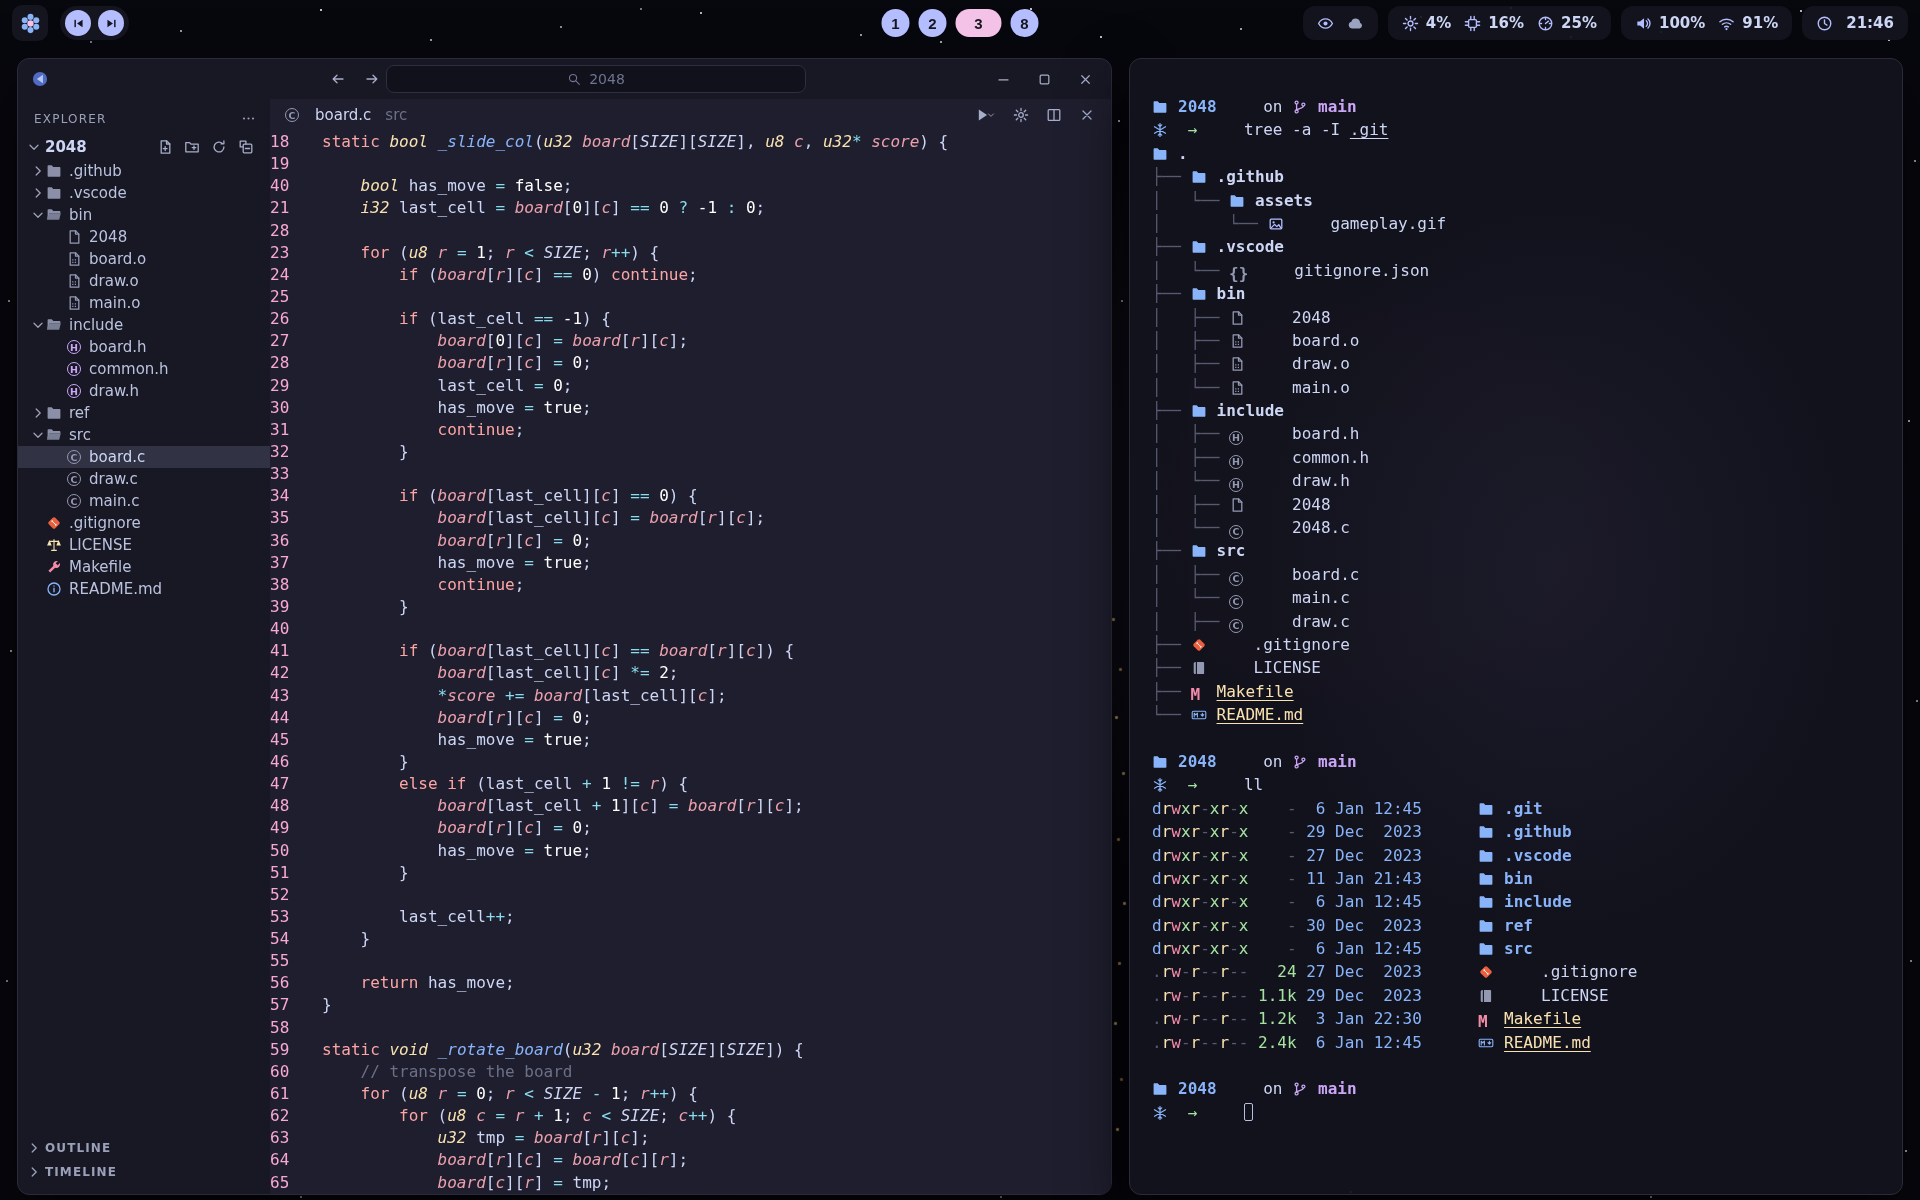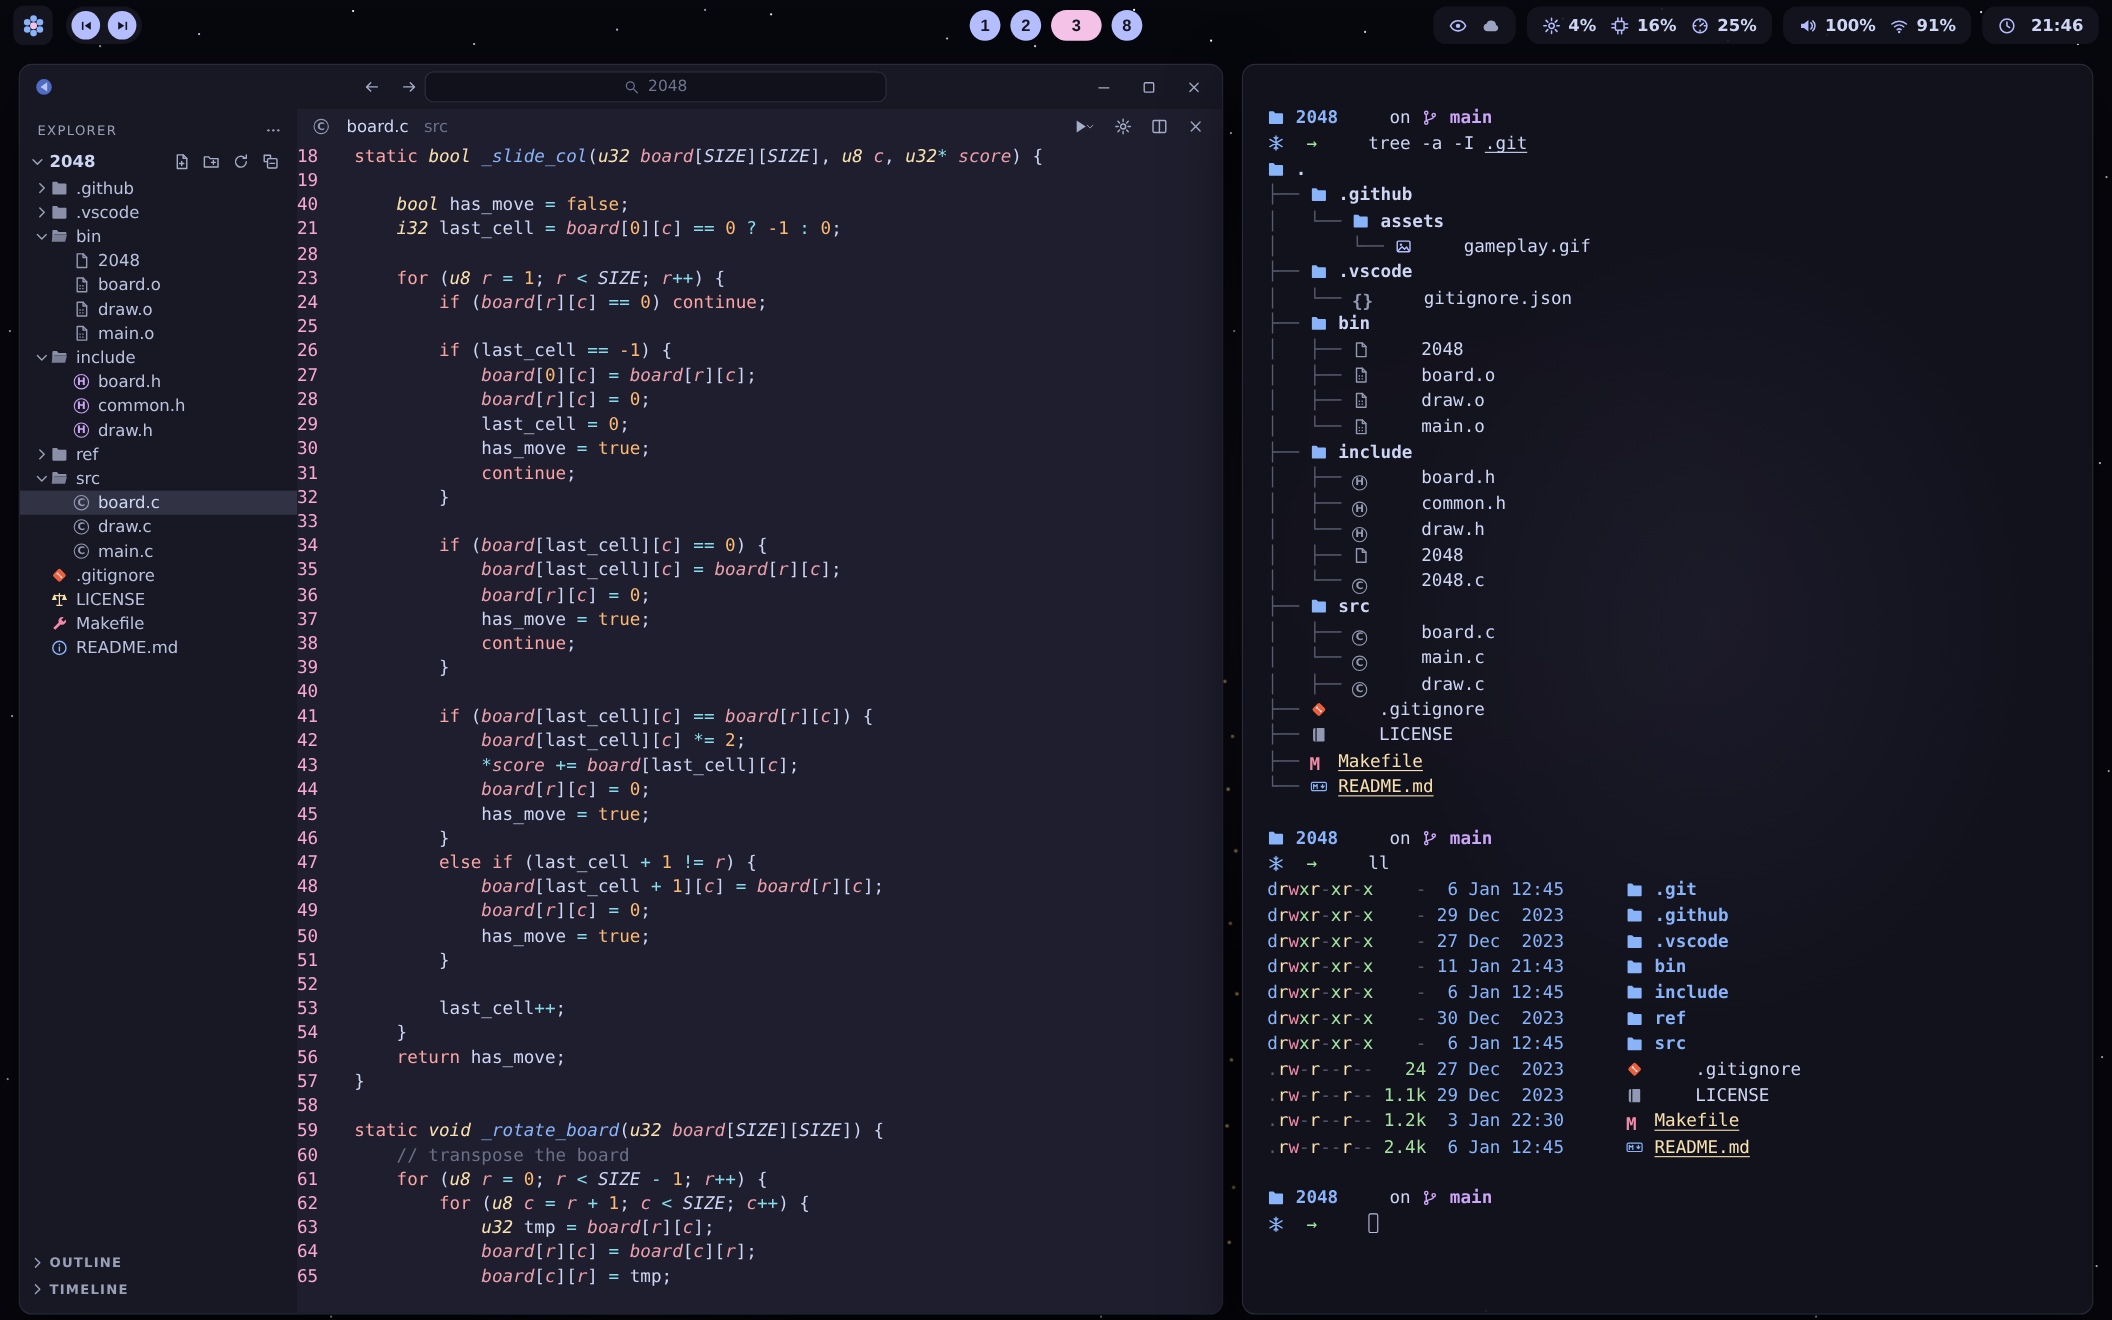--- a/index.html
+++ b/index.html
@@ -94,21 +94,21 @@
   .code{position:absolute;top:32px;left:0;right:0;bottom:0;font-family:"DejaVu Sans Mono",monospace;
     font-size:16px;line-height:22.15px;overflow:hidden;}
   .cl{display:flex;height:22.15px;}
   .ln{width:52px;text-align:left;padding-right:22px;color:#f9a8d4;flex:none;}
   .ct{white-space:pre;color:#cdd6f4;}
   .sx-k{color:#fca5a5;}
   .sx-t{color:#f9e2af;font-style:italic;}
   .sx-f{color:#89b4fa;font-style:italic;}
   .sx-v{color:#eba0ac;font-style:italic;}
   .sx-m{color:#cdd6f4;font-style:italic;}
-  .sx-n{color:#fdba74;}
+  .sx-n{color:#ffffff;}
   .sx-o{color:#89dceb;}
   .sx-c{color:#6c7086;}
 
   
   .terminal{left:1129px;top:58px;width:774px;height:1137px;border:1px solid #2a2a3a;
     background:
       radial-gradient(420px 520px at 55% 45%, rgba(70,62,96,.18), transparent 70%),
       rgba(19,19,30,.94);
     padding:36px 22px;font-family:"DejaVu Sans Mono",monospace;font-size:16px;line-height:23.4px;color:#cdd6f4;}
   .tl{white-space:pre;height:23.4px;}
@@ -749,20 +749,24 @@
           </div>
           <div class="cl">
             <span class="ln">53</span>
             <span class="ct"><span>        last_cell</span><span class="sx-o">++</span><span>;</span></span>
           </div>
           <div class="cl">
             <span class="ln">54</span>
             <span class="ct"><span>    }</span></span>
           </div>
           <div class="cl">
+            <span class="ln">55</span>
+            <span class="ct"></span>
+          </div>
+          <div class="cl">
             <span class="ln">56</span>
             <span class="ct"><span>    </span><span class="sx-k">return</span><span> has_move;</span></span>
           </div>
           <div class="cl">
             <span class="ln">57</span>
             <span class="ct"><span>}</span></span>
           </div>
           <div class="cl">
             <span class="ln">58</span>
             <span class="ct"></span>

